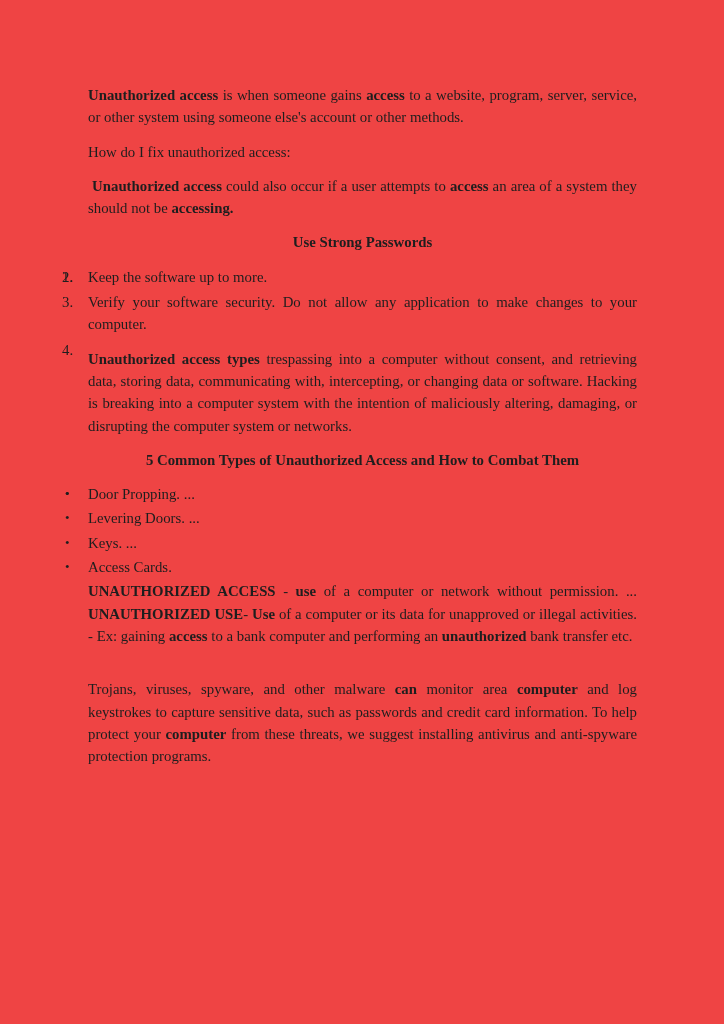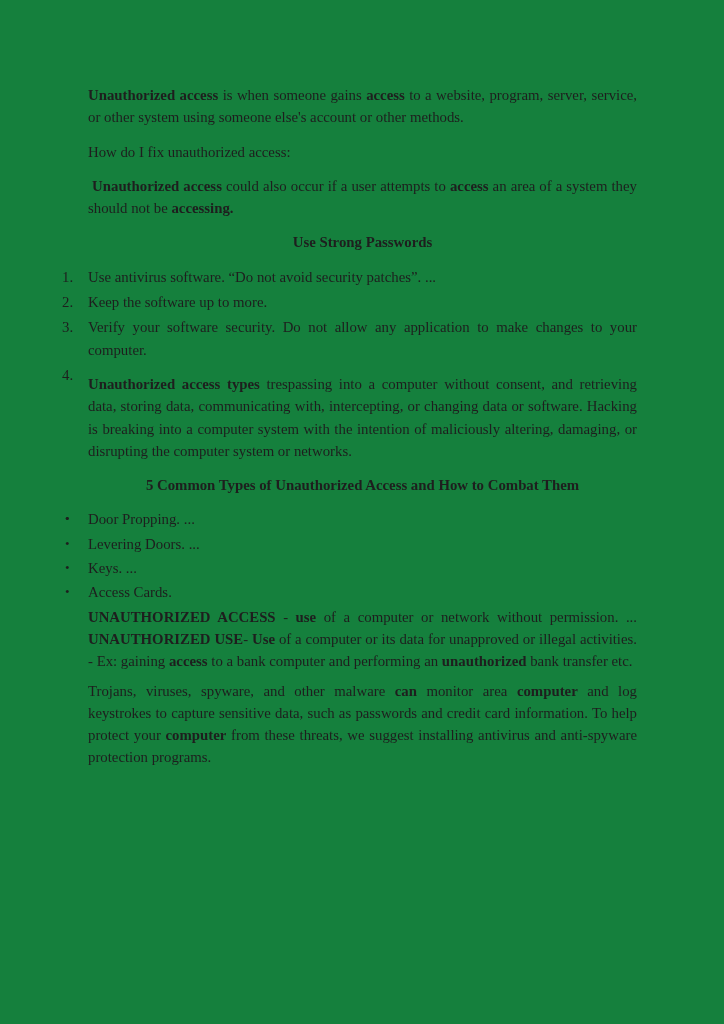--- a/index.html
+++ b/index.html
@@ -5,35 +5,35 @@
   html, body {
     margin: 0;
     padding: 0;
     background: #ffffff;
   }
   .page {
     position: relative;
     width: 724px;
     height: 1024px;
     box-sizing: border-box;
-    background: #15803d;
+    background: #ef4444;
     padding: 84px 87px 40px 88px;
     font-family: "Liberation Serif", "DejaVu Serif", serif;
     font-size: 14.8px;
     line-height: 22.3px;
     color: #1e1e1e;
     overflow: hidden;
   }
   .para {
     margin: 0 0 12px 0;
     text-align: justify;
   }
   .para.after-list {
     margin-top: 0;
-    margin-bottom: 7px;
+    margin-bottom: 31px;
   }
   .heading {
     margin: 0 0 12px 0;
     font-weight: bold;
     text-align: center;
   }
   b, .bold { font-weight: bold; }
   .keep-space { white-space: pre-wrap; }
   .doc-list {
     margin: 0 0 12px 0;
@@ -71,21 +71,21 @@
 
   <p class="para"><b>Unauthorized access</b><span> is when someone gains </span><b>access</b><span> to a website, program, server, service, or other system using someone else's account or other methods.</span></p>
 
   <p class="para">How do I fix unauthorized access:</p>
 
   <p class="para"><span class="keep-space"> </span><b>Unauthorized access</b><span> could also occur if a user attempts to </span><b>access</b><span> an area of a system they should not be </span><b>accessing.</b></p>
 
   <p class="heading">Use Strong Passwords</p>
 
   <div class="doc-list">
-    <div class="li"><span class="marker num">1.</span><span>Use antivirus software. “Do not avoid security patches”. ...</span></div>
+    <div class="li"><span class="marker num">1.</span></div>
     <div class="li"><span class="marker num">2.</span><span>Keep the software up to more.</span></div>
     <div class="li"><span class="marker num">3.</span><span>Verify your software security. Do not allow any application to make changes to your computer.</span></div>
     <div class="li"><span class="marker num">4.</span></div>
   </div>
 
   <p class="para"><b>Unauthorized access types</b><span> trespassing into a computer without consent, and retrieving data, storing data, communicating with, intercepting, or changing data or software. Hacking is breaking into a computer system with the intention of maliciously altering, damaging, or disrupting the computer system or networks.</span></p>
 
   <p class="heading">5 Common Types of Unauthorized Access and How to Combat Them</p>
 
   <div class="doc-list bullets">

